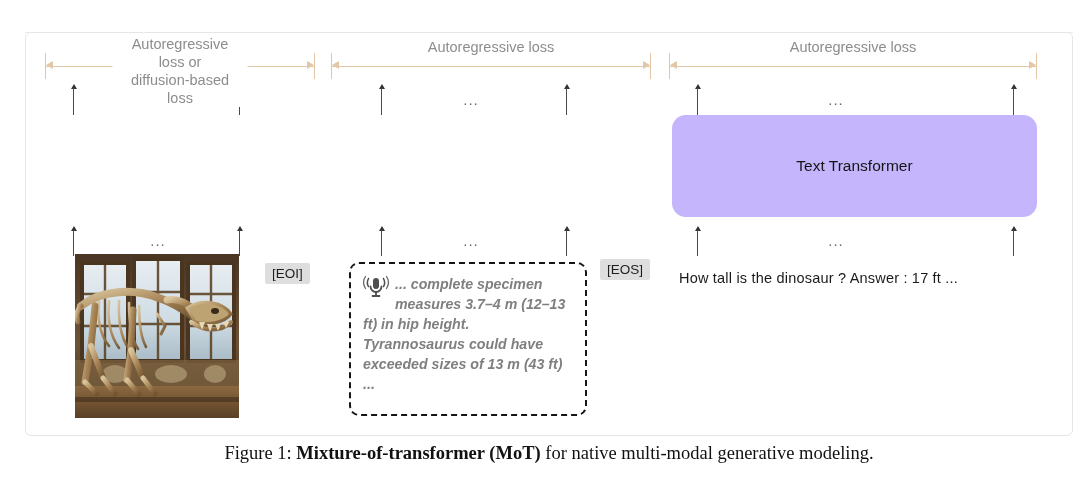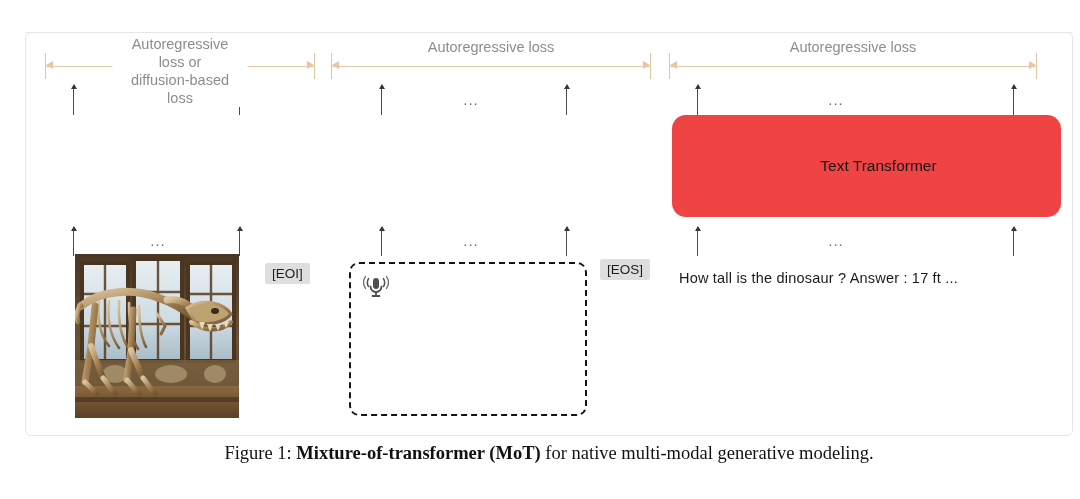--- a/index.html
+++ b/index.html
@@ -275,21 +275,21 @@
     <div class="shaft" style="height:27px;"></div>
   </div>
   <div class="uarrow" style="left:1000px; top:84px;">
     <div class="tip"></div>
     <div class="shaft" style="height:27px;"></div>
   </div>
   <div class="ellipsis" style="left:827px; top:91px;">...</div>
 
 
 
-  <div class="xblock" style="left:663px; width:365px; background:#ef4444;padding-left:24px;">
+  <div class="xblock" style="left:663px; width:365px; background:#c4b5fd;">
     <span>Text Transformer</span>
   </div>
 
   <div class="uarrow" style="left:60px; top:226px;">
     <div class="tip"></div>
     <div class="shaft" style="height:26px;"></div>
   </div>
   <div class="uarrow" style="left:226px; top:226px;">
     <div class="tip"></div>
     <div class="shaft" style="height:26px;"></div>
@@ -425,20 +425,21 @@
           <path d="M7.5,12.5 a5.5,5.5 0 0 0 11,0"></path>
           <line x1="13" y1="18" x2="13" y2="22"></line>
           <line x1="9.5" y1="22" x2="16.5" y2="22"></line>
           <path d="M5.5,4.5 a8,8 0 0 0 0,8" stroke-width="1.5"></path>
           <path d="M20.5,4.5 a8,8 0 0 1 0,8" stroke-width="1.5"></path>
           <path d="M2.5,2.5 a11,11 0 0 0 0,12" stroke-width="1.3" opacity="0.85"></path>
           <path d="M23.5,2.5 a11,11 0 0 1 0,12" stroke-width="1.3" opacity="0.85"></path>
         </g>
       </svg>
     </span>
+    <p class="speech-text">... complete specimen measures 3.7–4 m (12–13 ft) in hip height. Tyrannosaurus could have exceeded sizes of 13 m (43 ft) ...</p>
   </div>
 
   <div class="token-badge" style="left:591px; top:259px;">[EOS]</div>
 
   <div class="text-line">How  tall  is  the dinosaur  ?  Answer  :  17 ft  ...</div>
 
   <div class="caption">
     <span>Figure 1: </span><b>Mixture-of-transformer (MoT)</b><span> for native multi-modal generative modeling.</span>
   </div>
 

